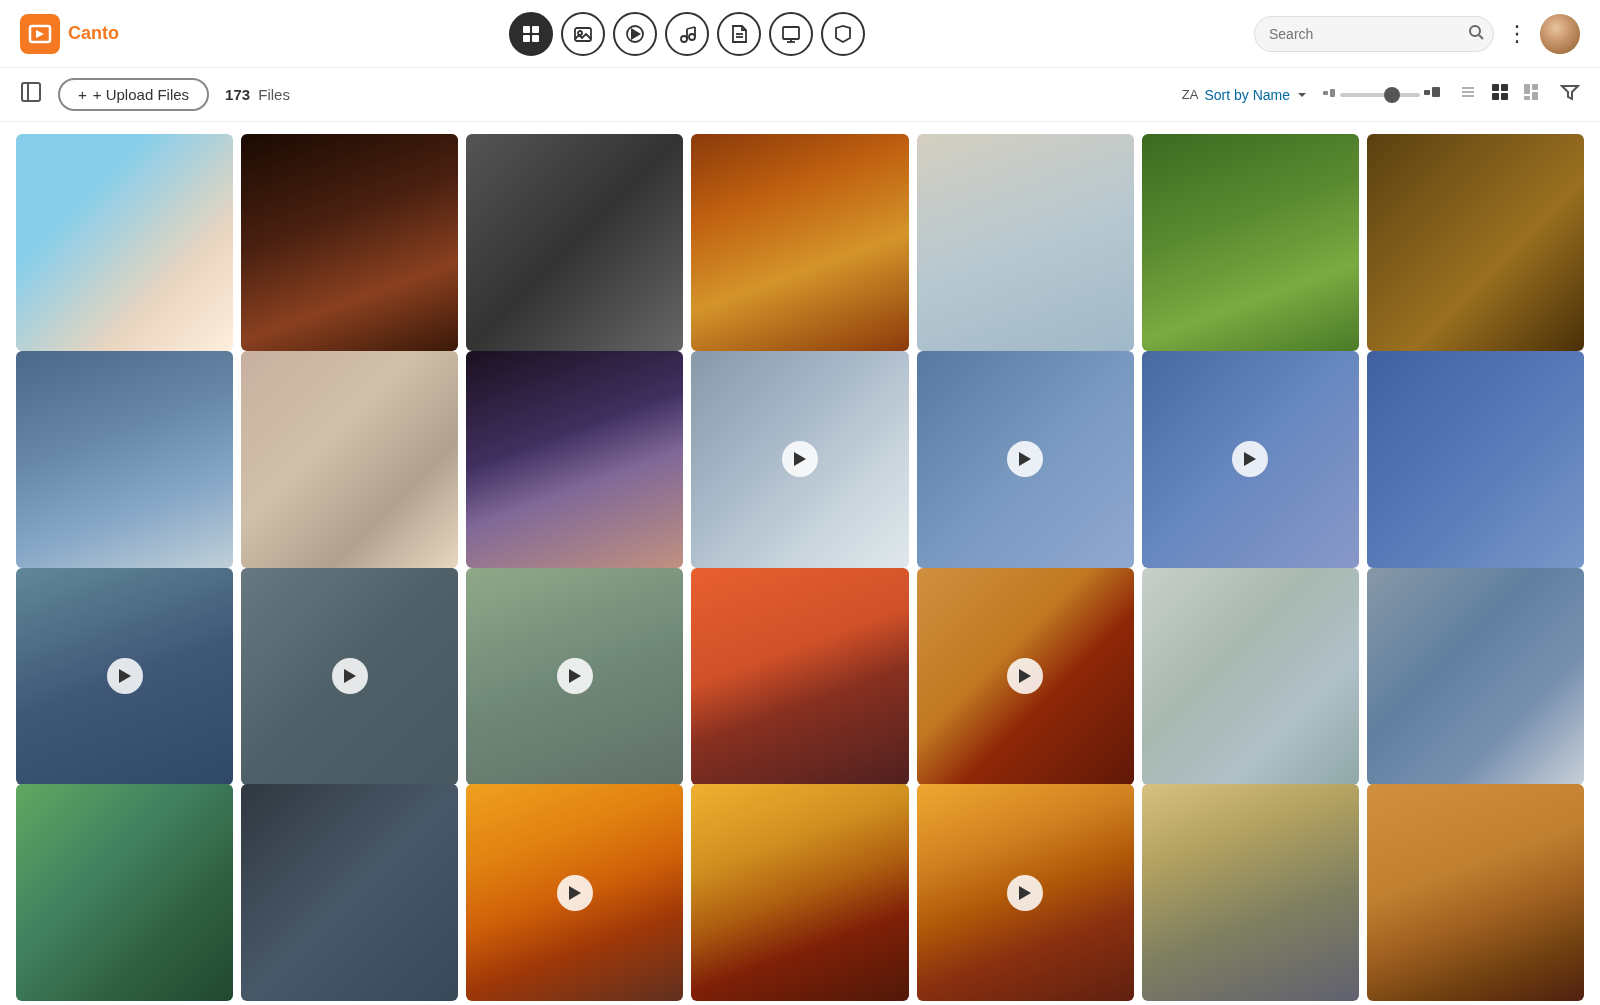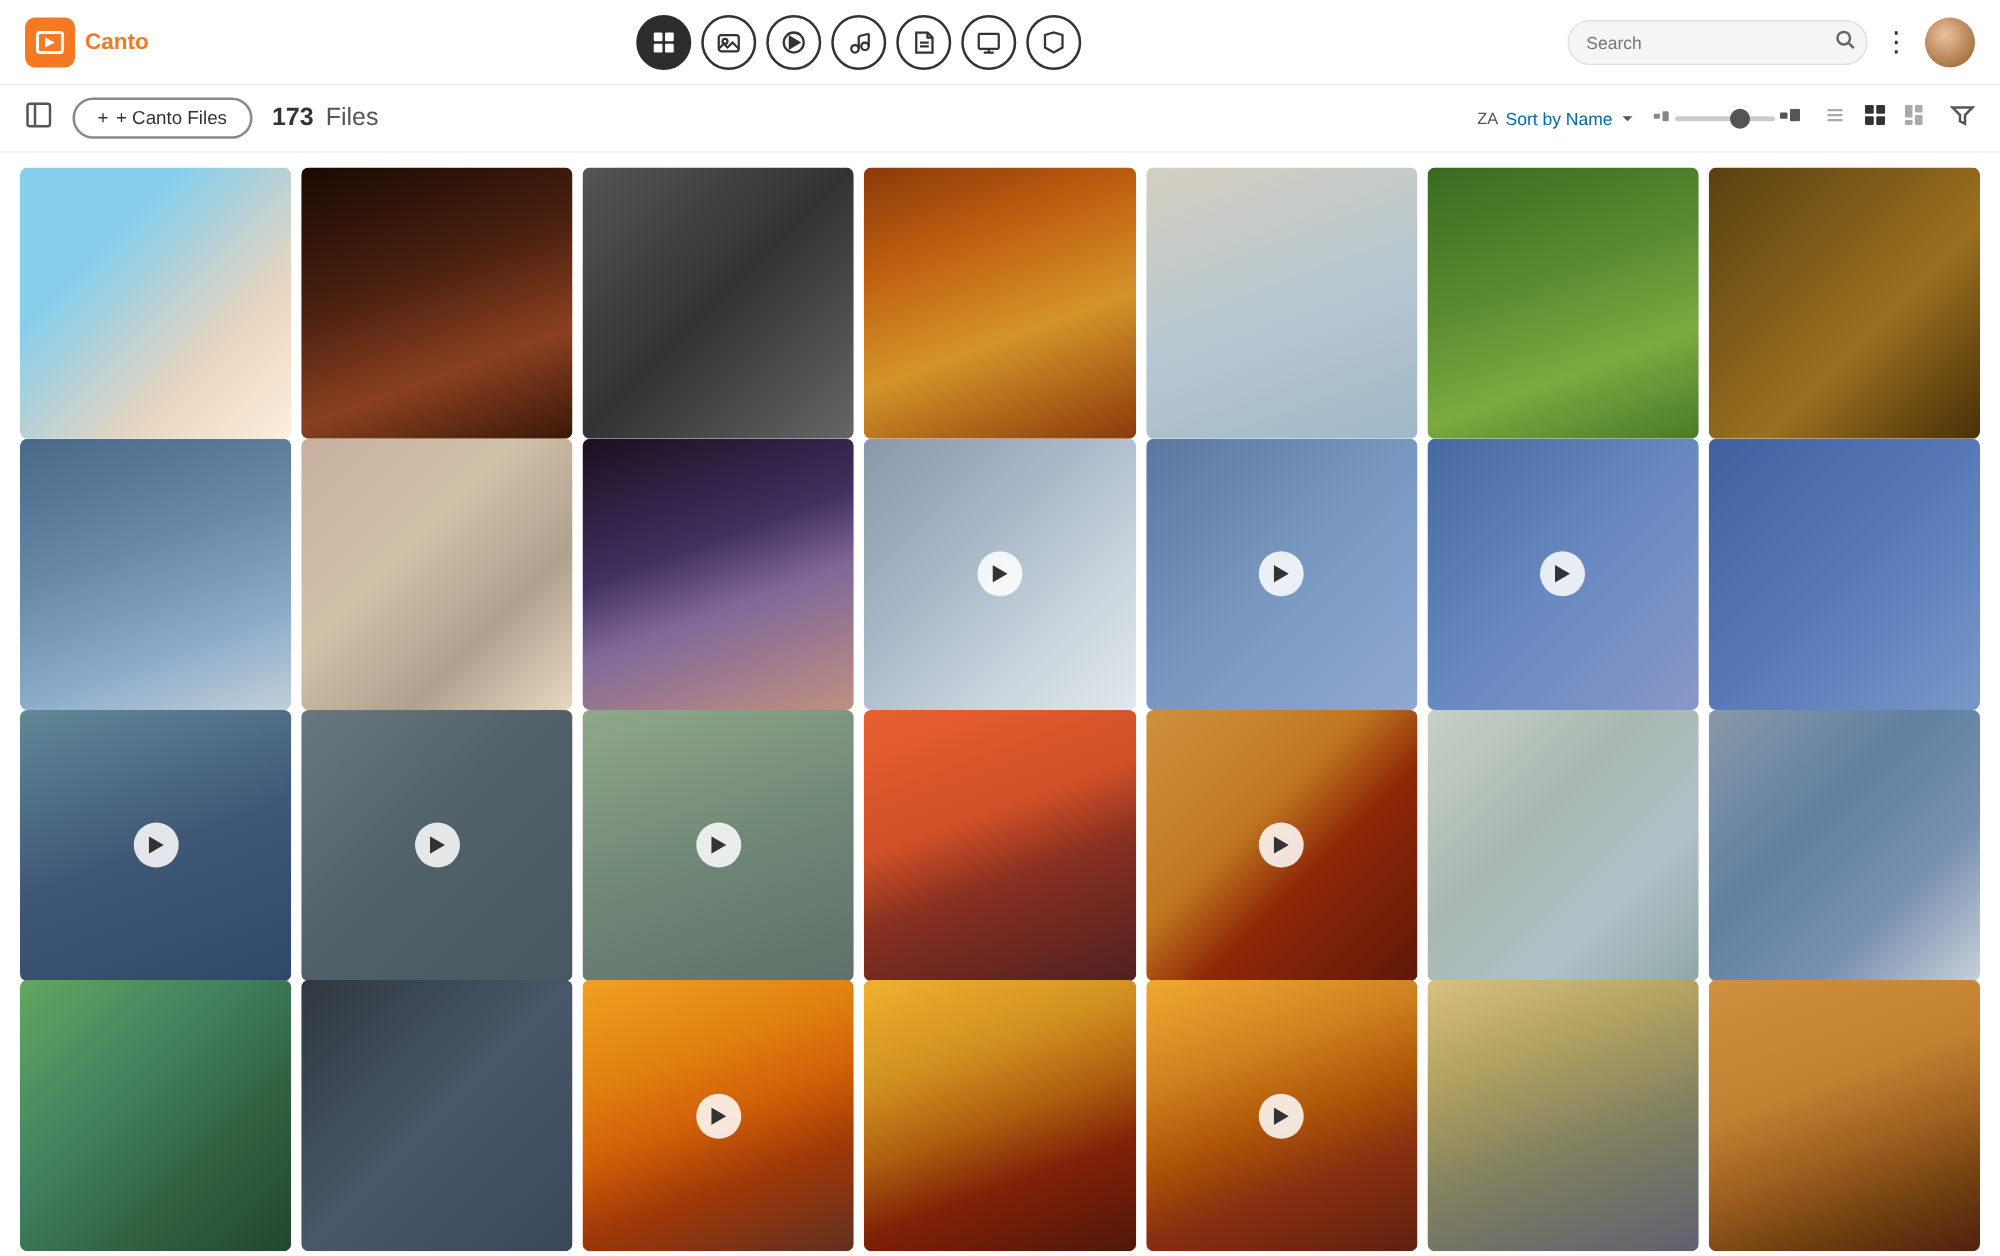--- a/index.html
+++ b/index.html
@@ -142,21 +142,21 @@
       background: #fff;
       border: 2px solid #888;
       border-radius: 20px;
       padding: 6px 18px;
       font-size: 15px;
       font-weight: 500;
       cursor: pointer;
       color: #333;
     }
     .file-count {
-      font-size: 20px;
+      font-size: 15px;
       color: #555;
     }
     .file-count strong {
       font-weight: 600;
       color: #333;
       margin-right: 4px;
     }
     .toolbar-right {
       display: flex;
       align-items: center;
@@ -346,21 +346,21 @@
 <div class="toolbar">
   <div class="toolbar-left">
     <button class="sidebar-toggle">
       <svg width="22" height="22" viewBox="0 0 22 22" fill="none" stroke="#555" stroke-width="2">
         <rect x="2" y="2" width="18" height="18" rx="2"></rect>
         <line x1="8" y1="2" x2="8" y2="20"></line>
       </svg>
     </button>
     <button class="upload-btn">
       <span>+</span>
-      <span>+ Canto Files</span>
+      <span>+ Upload Files</span>
     </button>
     <div class="file-count">
       <strong>173</strong>
       <span>Files</span>
     </div>
   </div>
 
   <div class="toolbar-right">
     <button class="sort-btn">
       <span style="font-size:13px;color:#555;">ZA</span>

